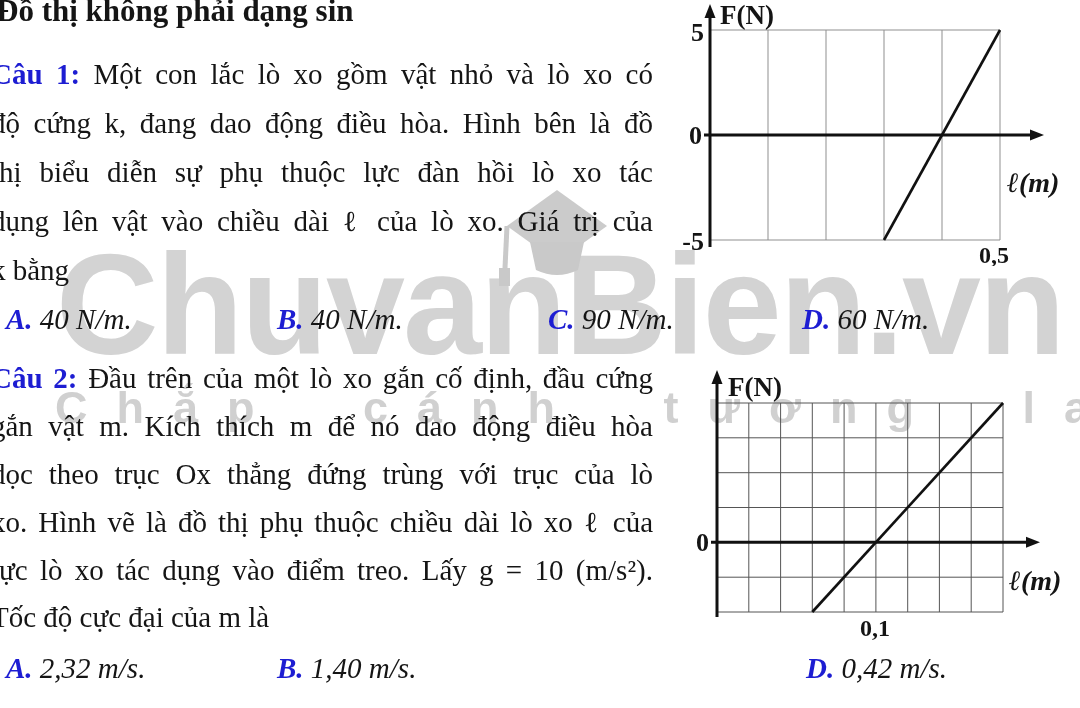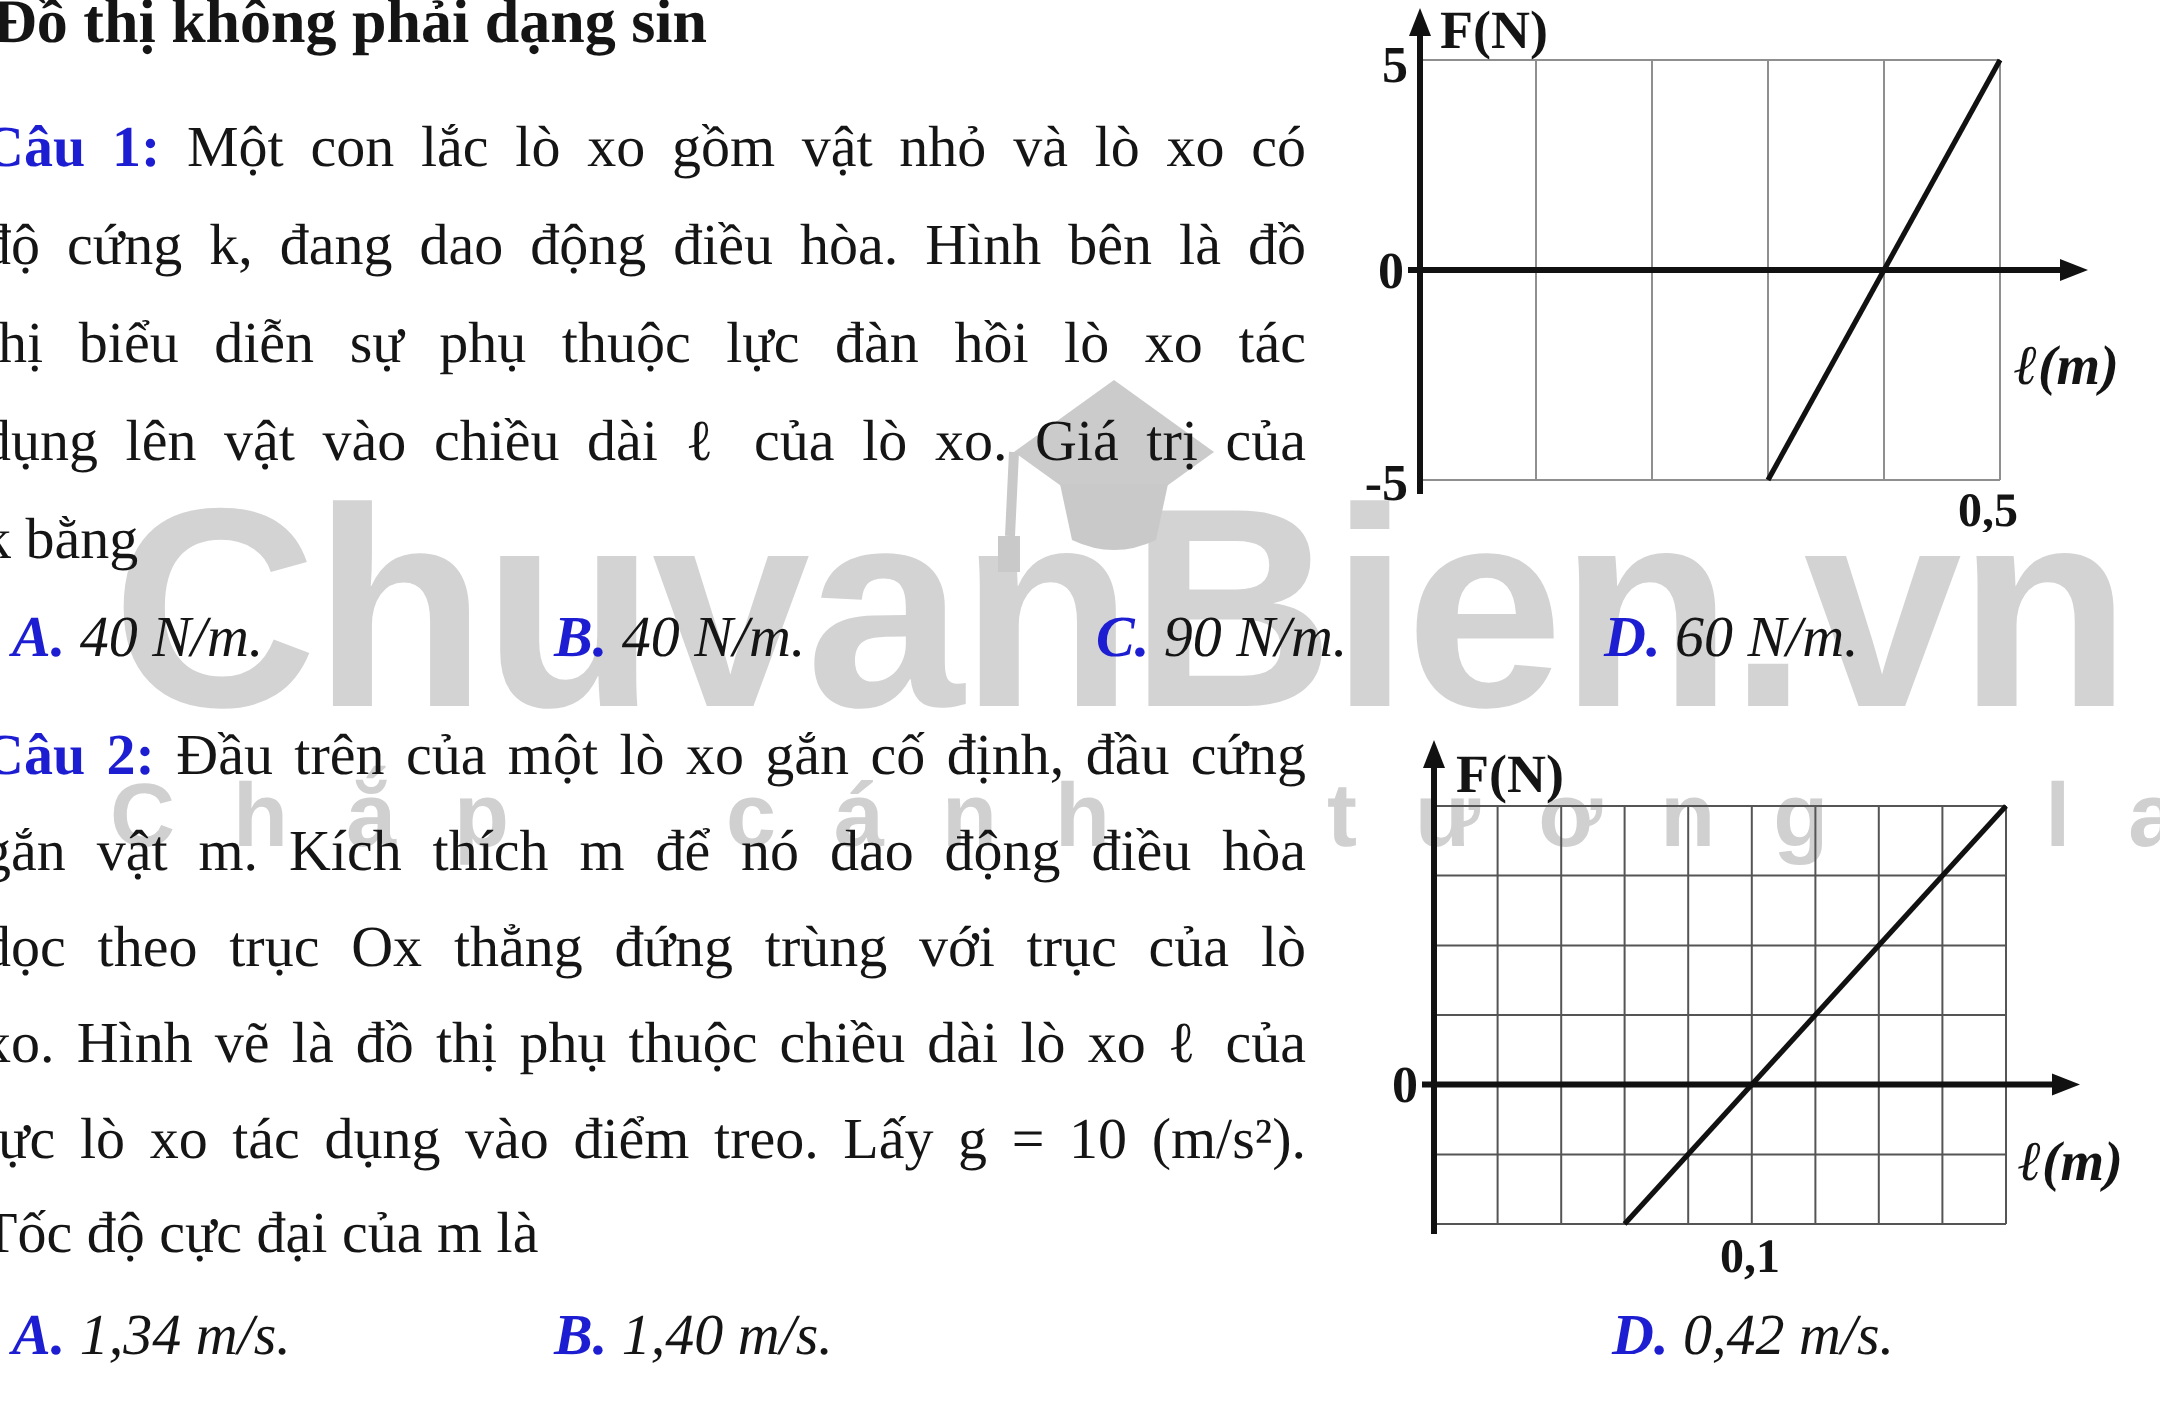--- a/index.html
+++ b/index.html
@@ -51,21 +51,21 @@
   <span class="opt" style="left:548px;top:303px"><b class="blue">C.</b> <span>90 N/m.</span></span>
   <span class="opt" style="left:802px;top:303px"><b class="blue">D.</b> <span>60 N/m.</span></span>
 
   <div class="txt line" style="top:362px"><span class="blue">Câu 2:</span><span> Đầu trên của một lò xo gắn cố định, đầu cứng</span></div>
   <div class="txt line" style="top:410px">gắn vật m. Kích thích m để nó dao động điều hòa</div>
   <div class="txt line" style="top:458px">dọc theo trục Ox thẳng đứng trùng với trục của lò</div>
   <div class="txt line" style="top:506px">xo. Hình vẽ là đồ thị phụ thuộc chiều dài lò xo ℓ của</div>
   <div class="txt line" style="top:554px">lực lò xo tác dụng vào điểm treo. Lấy g = 10 (m/s²).</div>
   <div class="txt line short" style="top:601px">Tốc độ cực đại của m là</div>
 
-  <span class="opt" style="left:6px;top:652px"><b class="blue">A.</b> <span>1,34 m/s.</span></span>
+  <span class="opt" style="left:6px;top:652px"><b class="blue">A.</b> <span>2,32 m/s.</span></span>
   <span class="opt" style="left:277px;top:652px"><b class="blue">B.</b> <span>1,40 m/s.</span></span>
   <span class="opt" style="left:806px;top:652px"><b class="blue">D.</b> <span>0,42 m/s.</span></span>
 
   <svg class="fig" style="left:660px;top:0" width="420" height="266" viewBox="0 0 420 266">
 
     <g stroke="#8f8f8f" stroke-width="1">
       <line x1="50" y1="30" x2="340" y2="30"></line>
       <line x1="50" y1="240" x2="340" y2="240"></line>
       <line x1="108" y1="30" x2="108" y2="240"></line>
       <line x1="166" y1="30" x2="166" y2="240"></line>

